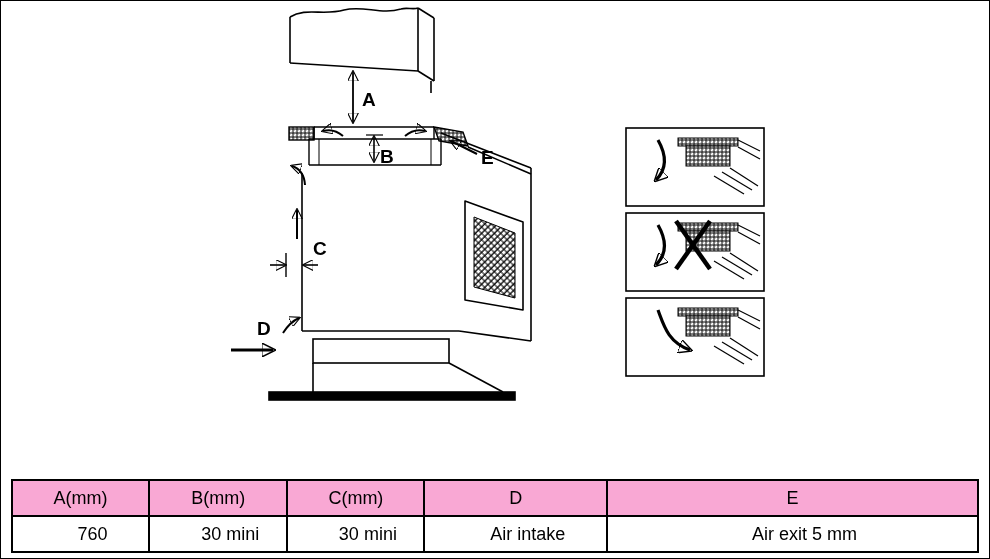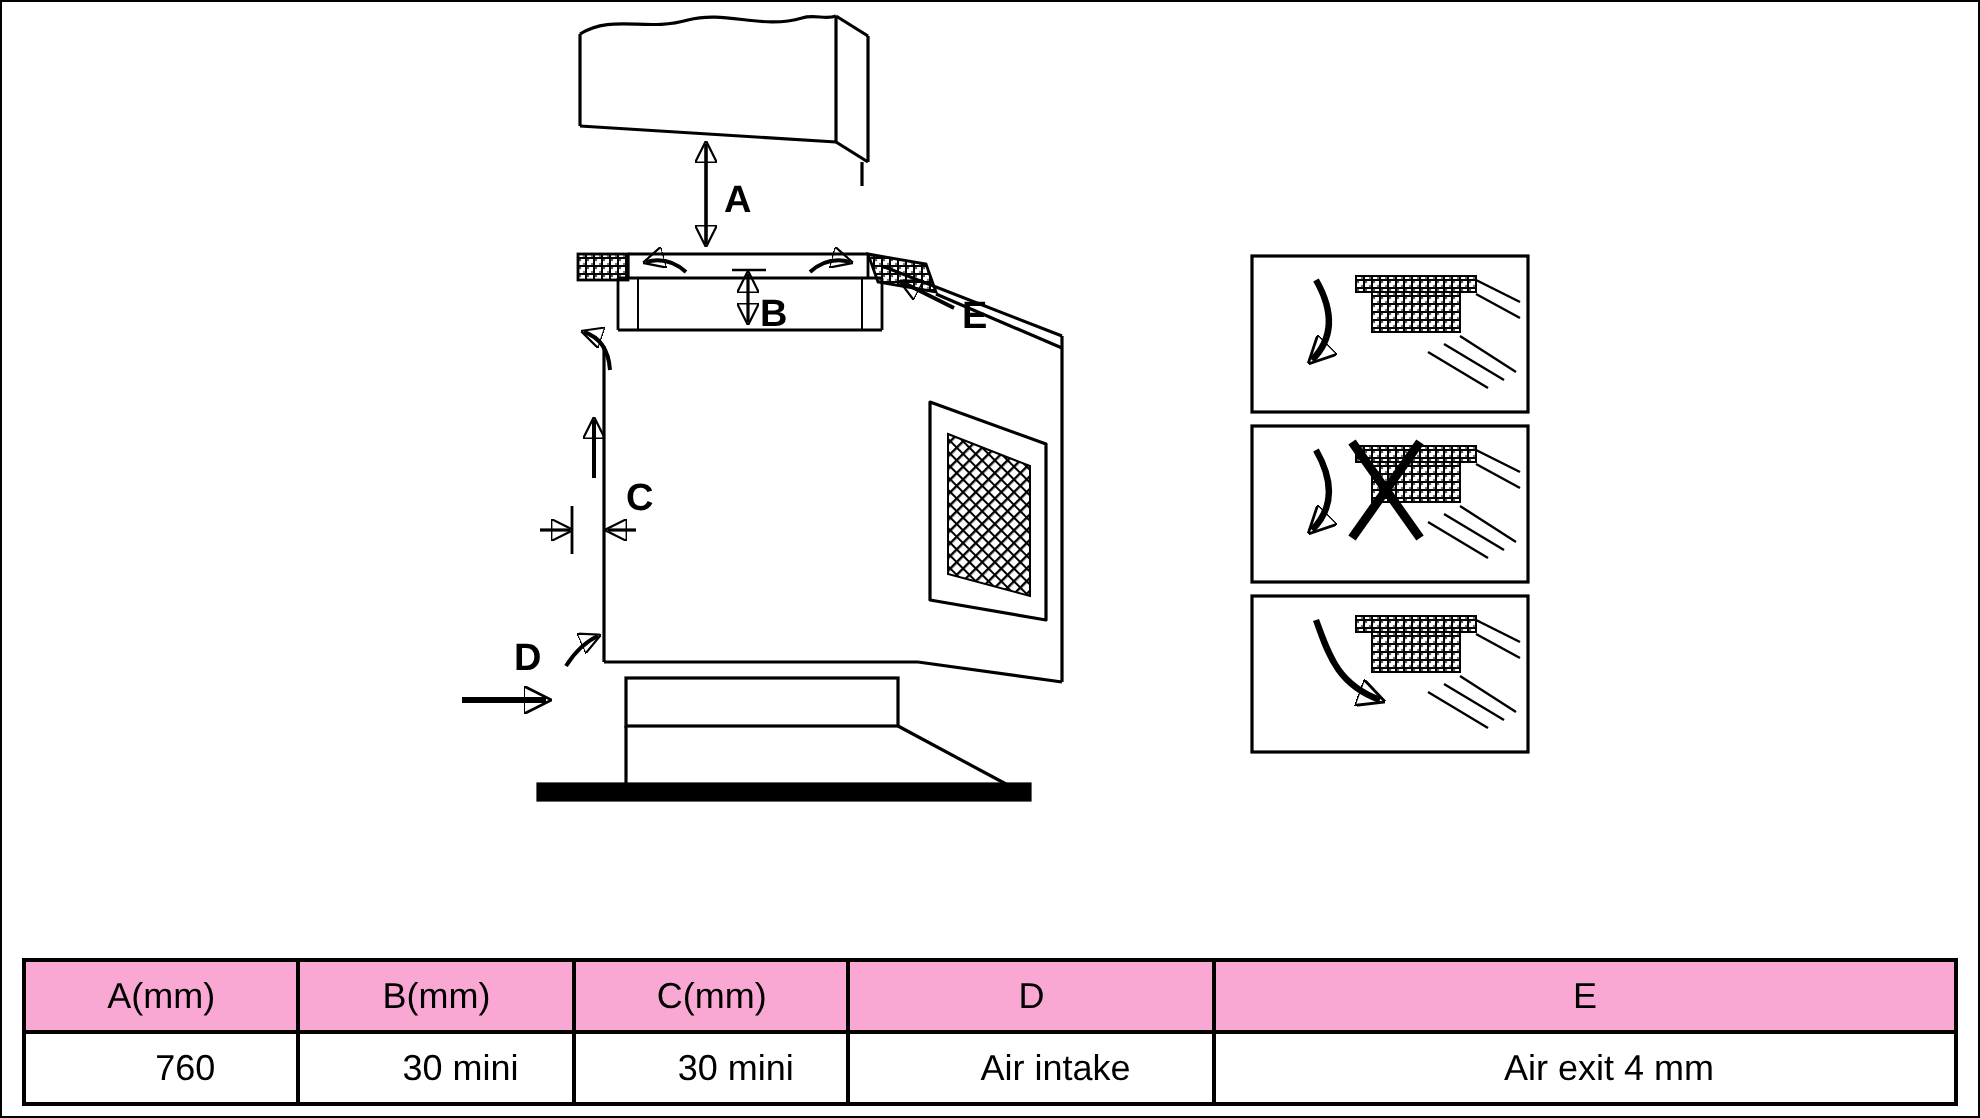--- a/index.html
+++ b/index.html
@@ -214,18 +214,18 @@
         <th>B(mm)</th>
         <th>C(mm)</th>
         <th>D</th>
         <th>E</th>
       </tr>
       <tr>
         <td>760</td>
         <td>30 mini</td>
         <td>30 mini</td>
         <td>Air intake</td>
-        <td>Air exit 4 mm</td>
+        <td>Air exit 5 mm</td>
       </tr>
     </tbody>
   </table>
 
 </div>
 
 </body></html>

